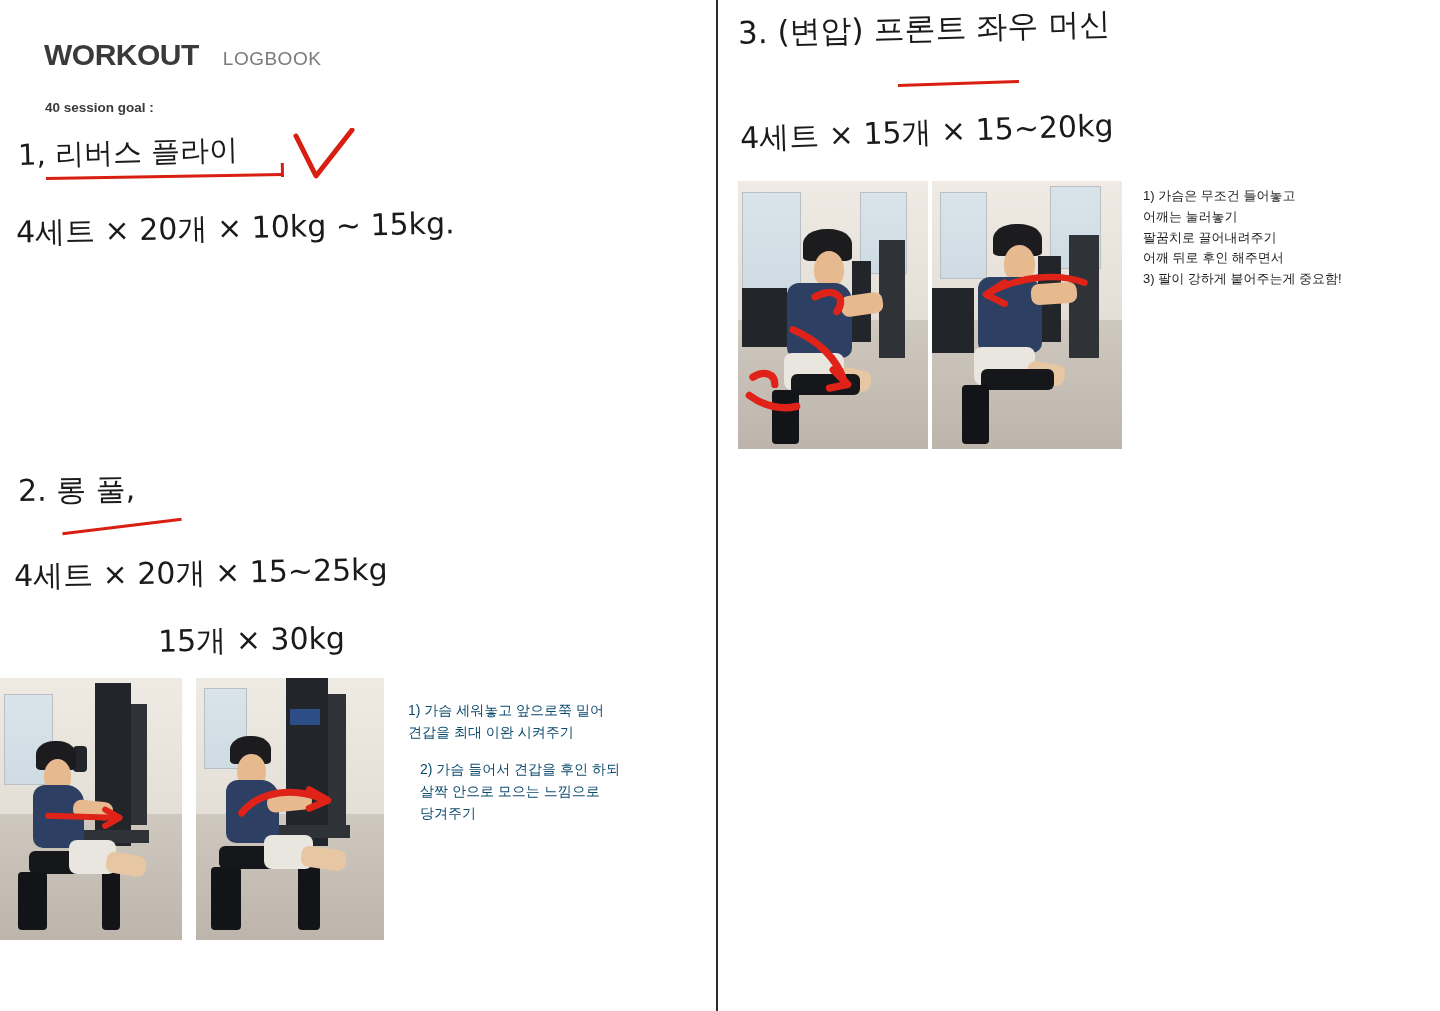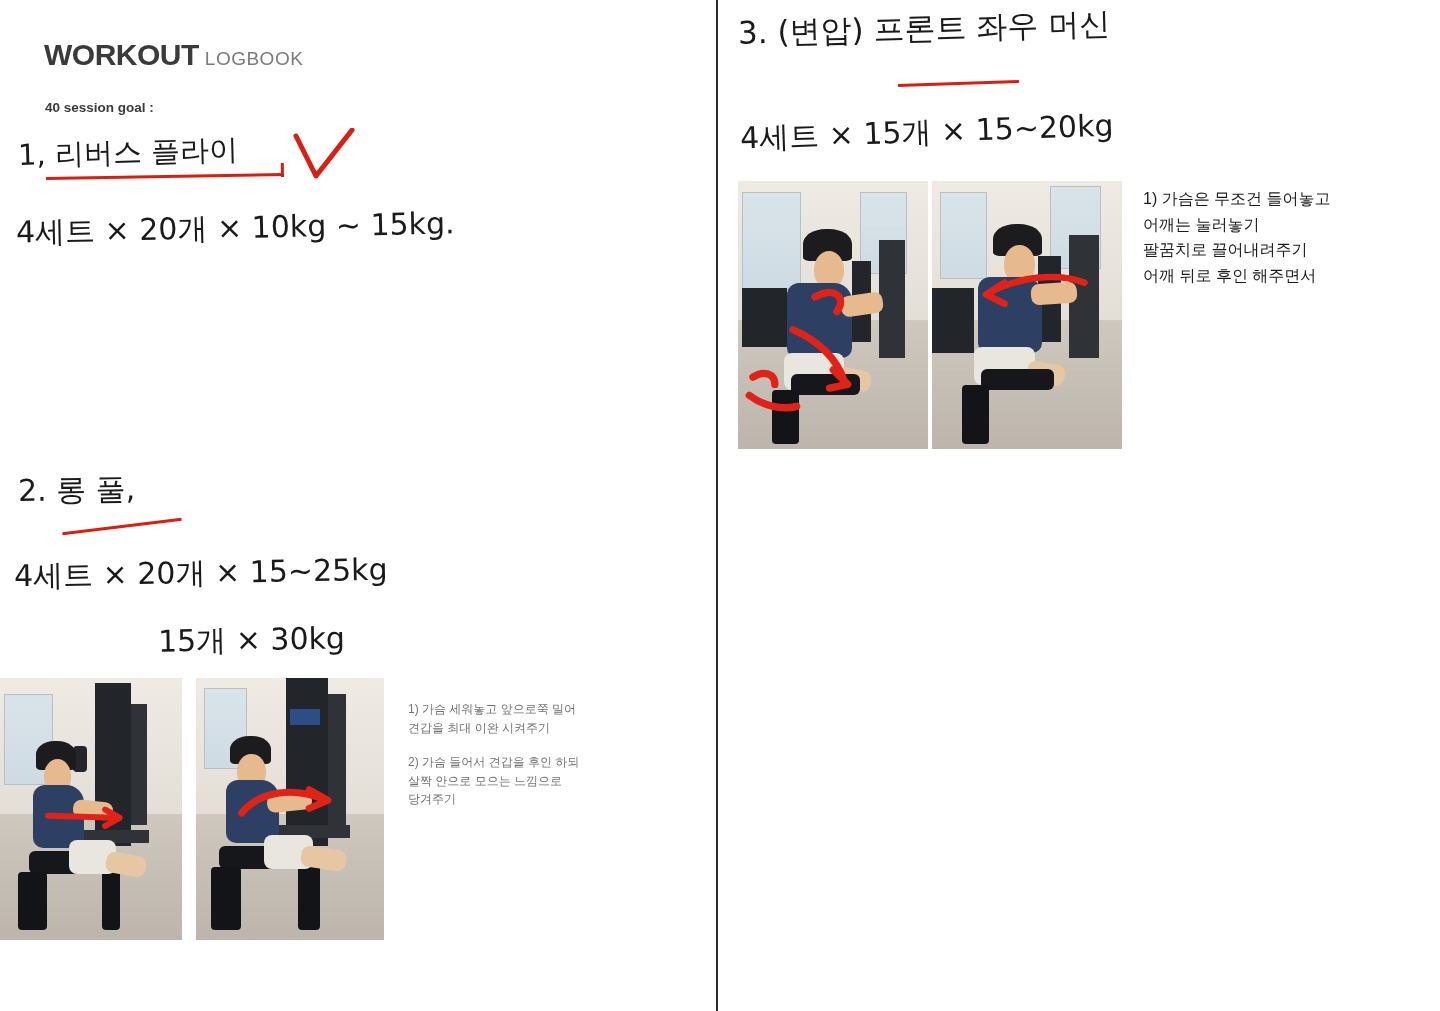--- a/index.html
+++ b/index.html
@@ -38,21 +38,21 @@
     width: 716px;
     height: 1011px;
   }
 
   .title-block {
     position: absolute;
     left: 44px;
     top: 38px;
     display: flex;
     align-items: baseline;
-    gap: 6px;
+    gap: 24px;
   }
   .title-main {
     font-size: 30px;
     font-weight: bold;
     letter-spacing: -0.5px;
     color: #3a3a3a;
   }
   .title-sub {
     font-size: 19px;
     color: #7b7b7b;
@@ -158,23 +158,23 @@
   }
 
   .lphoto1 { left: 0px;   top: 678px; width: 182px; height: 262px; }
   .lphoto2 { left: 196px; top: 678px; width: 188px; height: 262px; }
 
   .left-notes {
     position: absolute;
     left: 408px;
     top: 700px;
     width: 280px;
-    font-size: 12px;
+    font-size: 14px;
     line-height: 1.55;
-    color: #737373;
+    color: #0c4a6e;
   }
   .left-notes p { margin: 0 0 16px 0; }
   .left-notes p:last-child { margin-bottom: 0; }
 
   
   .right-col {
     position: absolute;
     left: 718px;
     top: 0;
     width: 722px;
@@ -206,21 +206,21 @@
   }
 
   .rphoto1 { left: 20px;  top: 181px; width: 190px; height: 268px; }
   .rphoto2 { left: 214px; top: 181px; width: 190px; height: 268px; }
 
   .right-notes {
     position: absolute;
     left: 425px;
     top: 186px;
     width: 290px;
-    font-size: 16px;
+    font-size: 13px;
     line-height: 1.6;
     color: #1b1b1b;
   }
   .right-notes p { margin: 0; }
 
   .notes-box {
     position: absolute;
     left: 32px;
     top: 679px;
     width: 672px;
@@ -326,21 +326,21 @@
         <svg class="redmark" style="left:18%; top:36%; width:62%; height:26%;" viewBox="0 0 100 40">
           <path d="M10 26 C26 6, 56 4, 80 14" stroke="#e02318" stroke-width="6" fill="none" stroke-linecap="round"></path>
           <path d="M68 6 L84 15 L68 22" stroke="#e02318" stroke-width="6" fill="none" stroke-linecap="round" stroke-linejoin="round"></path>
         </svg>
       </div>
     </div>
 
     <div class="left-notes">
       <p style="white-space:pre-line;">1) 가슴 세워놓고 앞으로쭉 밀어
 견갑을 최대 이완 시켜주기</p>
-      <p style="white-space:pre-line;">2) 가슴 들어서 견갑을 후인 하되
+      <p style="white-space:pre-line;margin-left:12px;">2) 가슴 들어서 견갑을 후인 하되
 살짝 안으로 모으는 느낌으로
 당겨주기</p>
     </div>
   </div>
 
   <div class="center-divider"></div>
 
   <div class="right-col">
 
     <div class="hand hw3-title">3. (변압) 프론트 좌우 머신</div>
@@ -396,17 +396,18 @@
           <path d="M26 10 L12 19 L26 26" stroke="#e02318" stroke-width="5" fill="none" stroke-linecap="round" stroke-linejoin="round"></path>
         </svg>
       </div>
     </div>
 
     <div class="right-notes">
       <p>1) 가슴은 무조건 들어놓고</p>
       <p>어깨는 눌러놓기</p>
       <p>팔꿈치로 끌어내려주기</p>
       <p>어깨 뒤로 후인 해주면서</p>
+      <p>3) 팔이 강하게 붙어주는게 중요함!</p>
     </div>
 
   </div>
 
 </div>
 
 </body></html>

